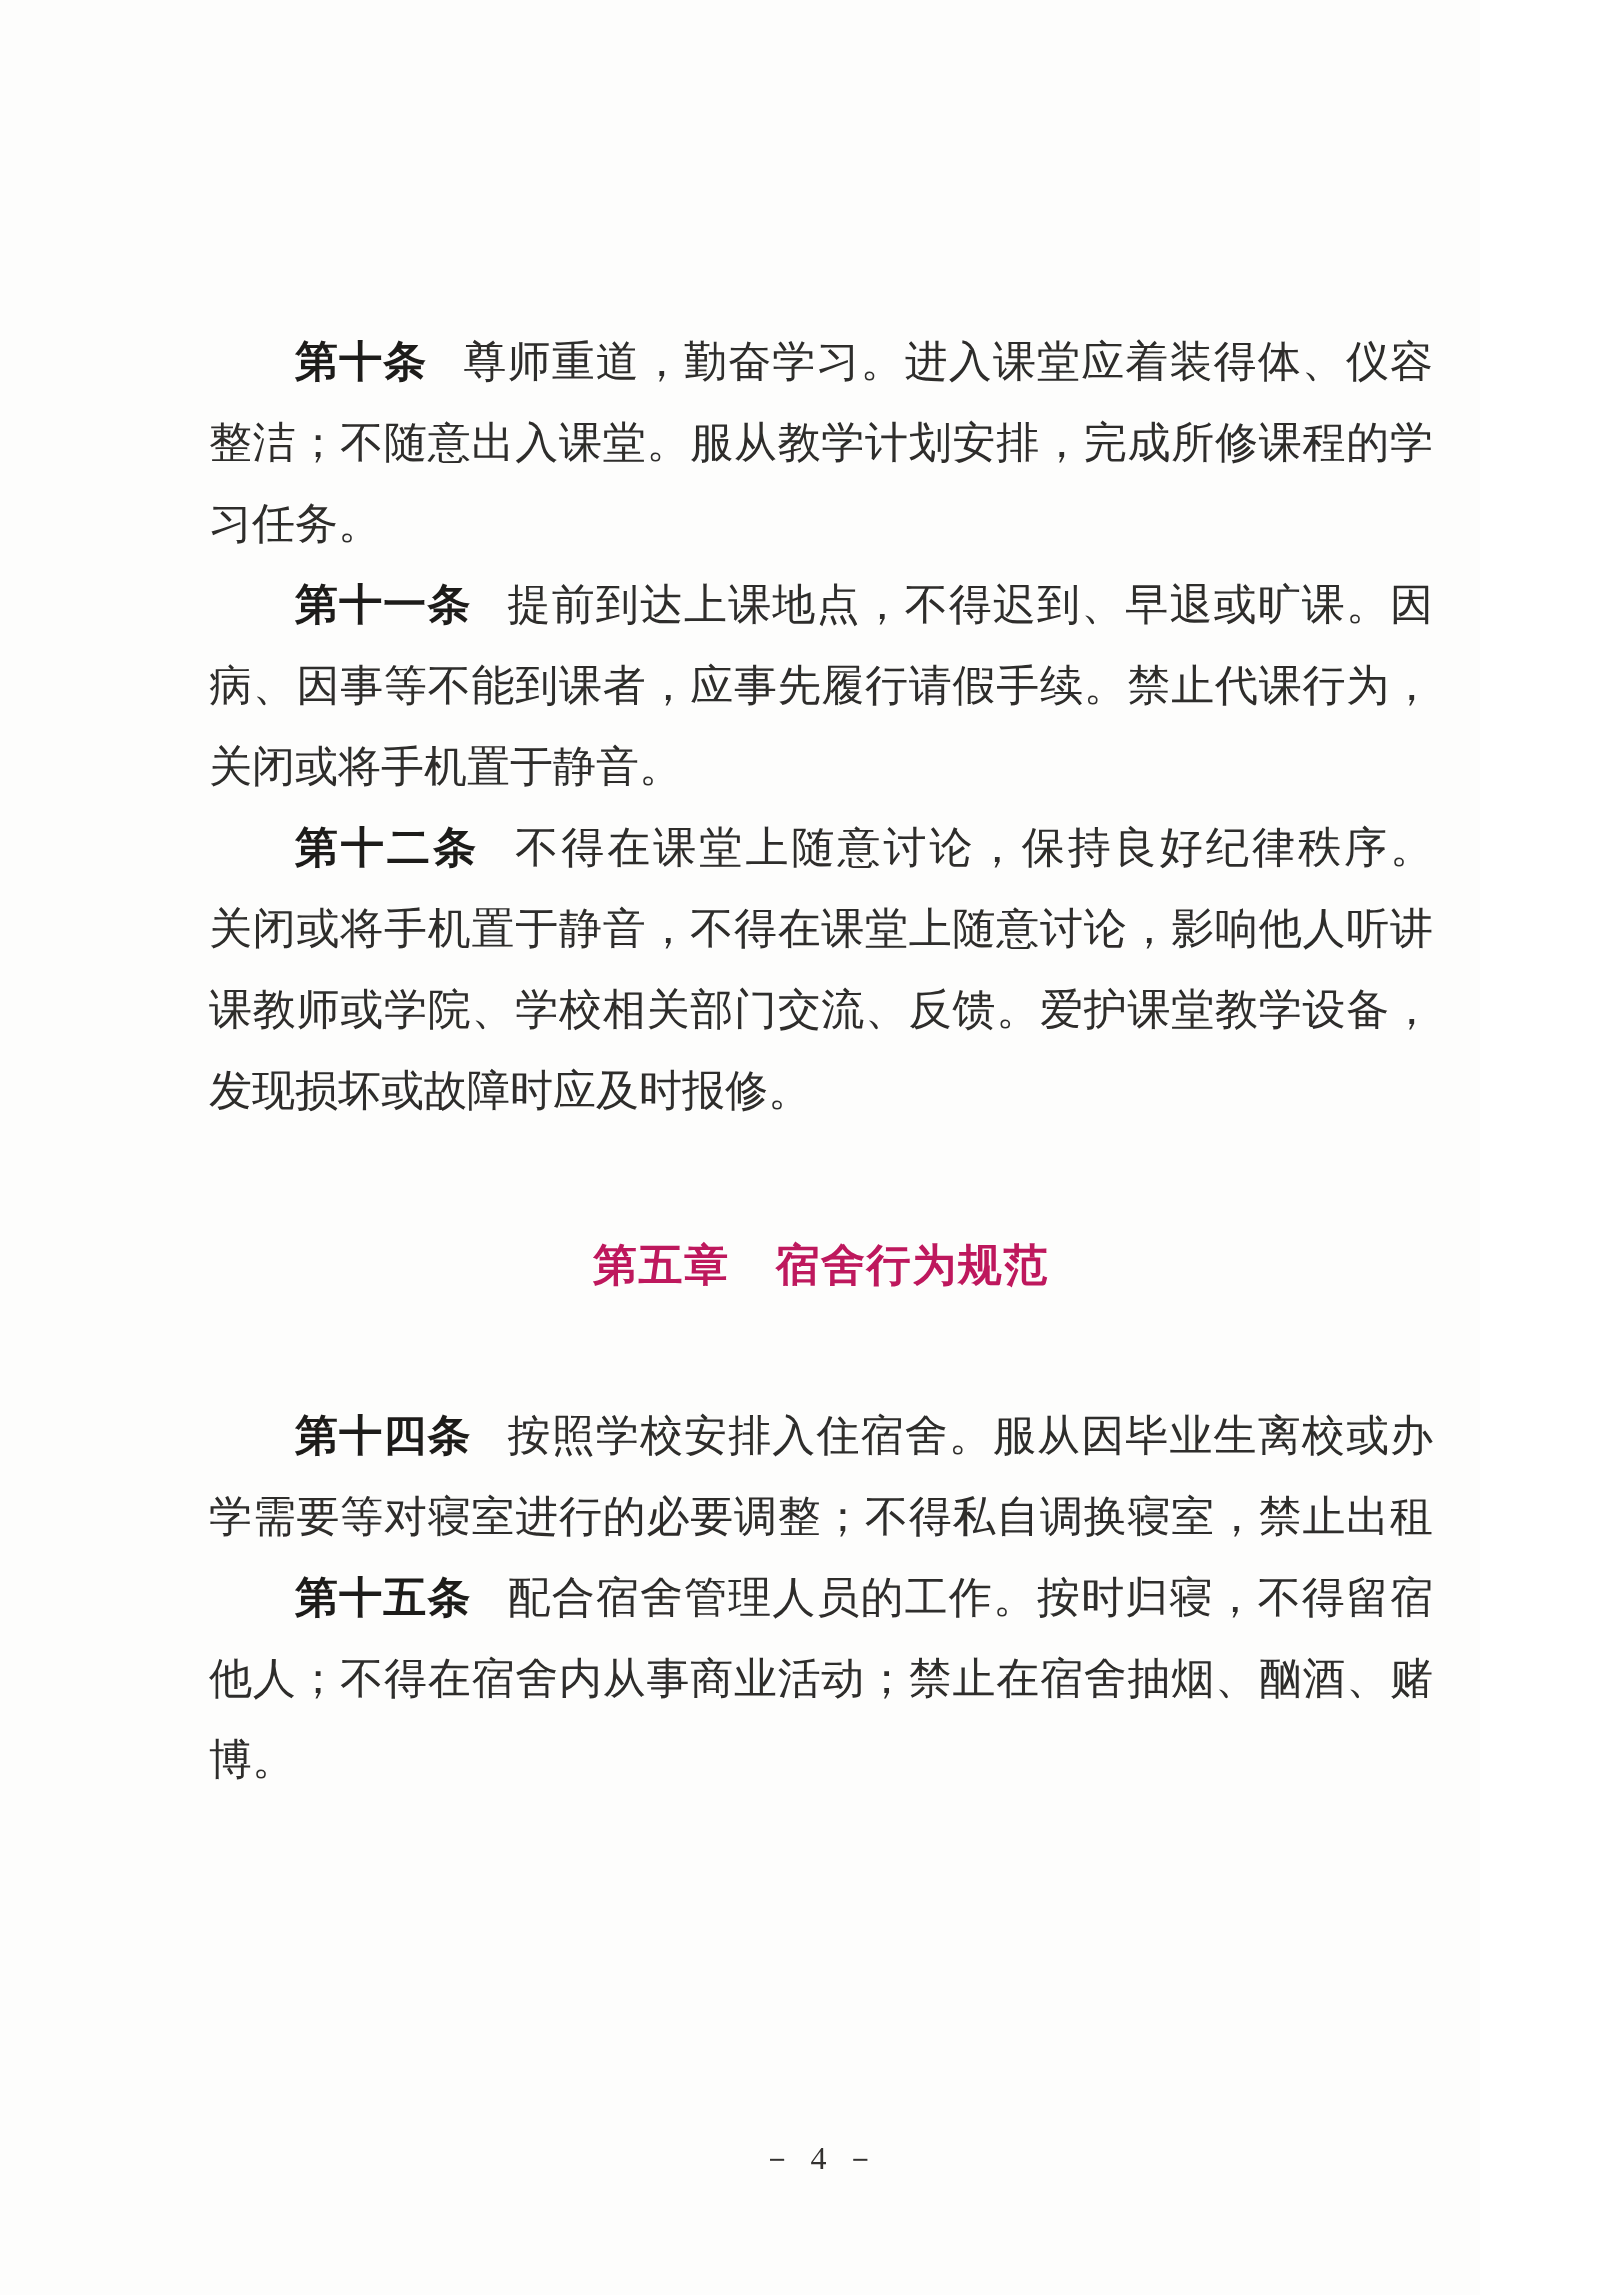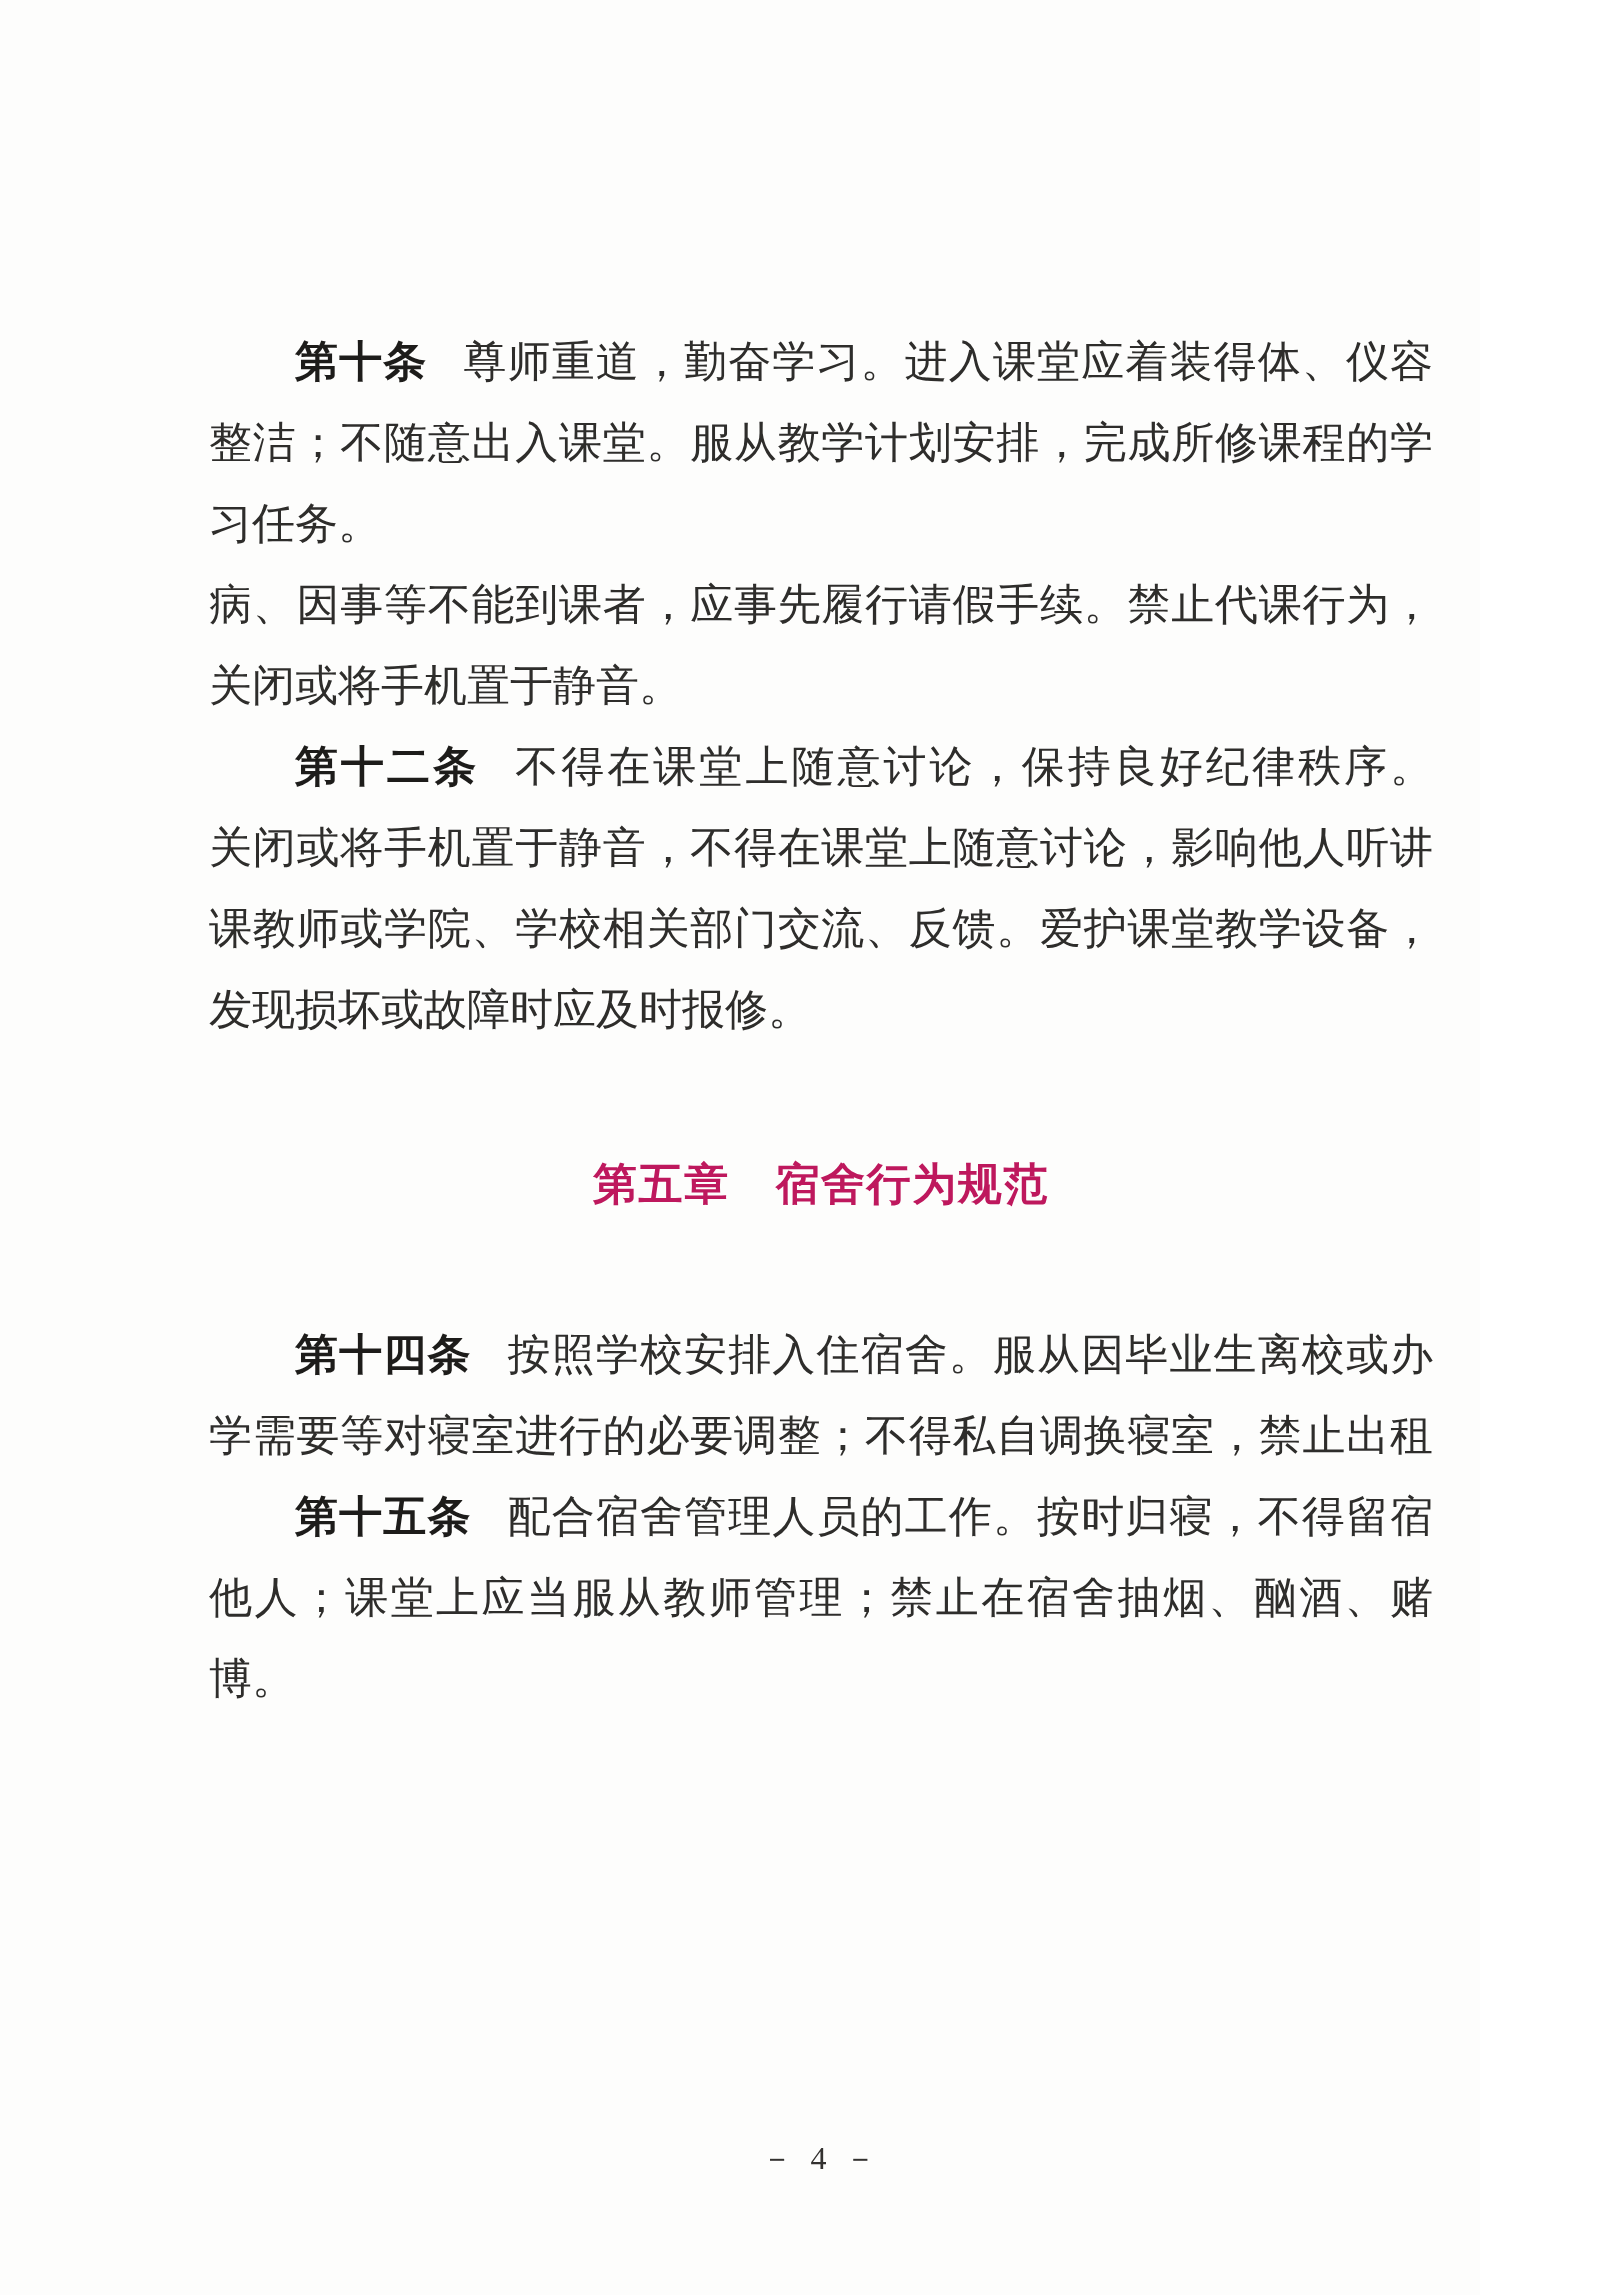--- a/index.html
+++ b/index.html
@@ -70,20 +70,21 @@
 <div class="page">
   <div class="content">
 
     <div id="articles-part1">
         <div class="paragraph">
           <div class="line first"><span class="lead">第十条</span><span>尊师重道，勤奋学习。进入课堂应着装得体、仪容</span></div>
           <div class="line">整洁；不随意出入课堂。服从教学计划安排，完成所修课程的学</div>
           <div class="line last">习任务。</div>
         </div>
         <div class="paragraph">
+          <div class="line first"><span class="lead">第十一条</span><span>提前到达上课地点，不得迟到、早退或旷课。因</span></div>
           <div class="line">病、因事等不能到课者，应事先履行请假手续。禁止代课行为，</div>
           <div class="line last">关闭或将手机置于静音。</div>
         </div>
         <div class="paragraph">
           <div class="line first"><span class="lead">第十二条</span><span>不得在课堂上随意讨论，保持良好纪律秩序。</span></div>
           <div class="line">关闭或将手机置于静音，不得在课堂上随意讨论，影响他人听讲</div>
         </div>
         <div class="paragraph">
           <div class="line">课教师或学院、学校相关部门交流、反馈。爱护课堂教学设备，</div>
           <div class="line last">发现损坏或故障时应及时报修。</div>
@@ -92,21 +93,21 @@
 
     <div class="chapter-heading">第五章　宿舍行为规范</div>
 
     <div id="articles-part2">
         <div class="paragraph">
           <div class="line first"><span class="lead">第十四条</span><span>按照学校安排入住宿舍。服从因毕业生离校或办</span></div>
           <div class="line">学需要等对寝室进行的必要调整；不得私自调换寝室，禁止出租</div>
         </div>
         <div class="paragraph">
           <div class="line first"><span class="lead">第十五条</span><span>配合宿舍管理人员的工作。按时归寝，不得留宿</span></div>
-          <div class="line">他人；课堂上应当服从教师管理；禁止在宿舍抽烟、酗酒、赌</div>
+          <div class="line">他人；不得在宿舍内从事商业活动；禁止在宿舍抽烟、酗酒、赌</div>
           <div class="line last">博。</div>
         </div>
       </div>
 
   </div>
 
   <div class="footer">－ 4 －</div>
 </div>
 
 

